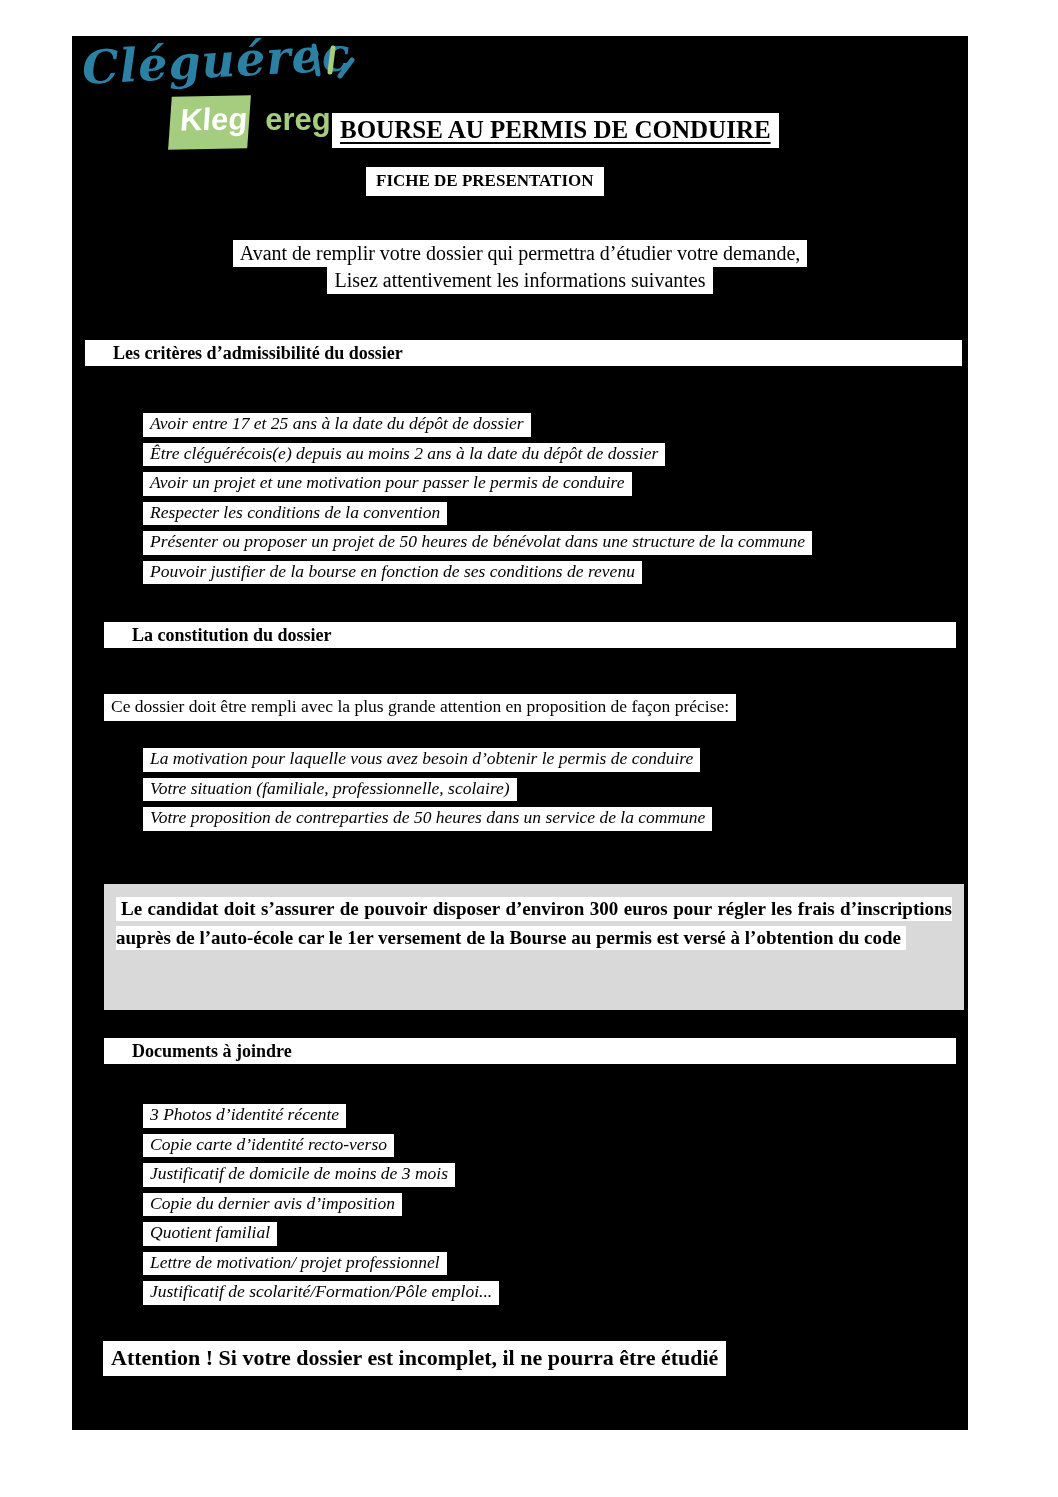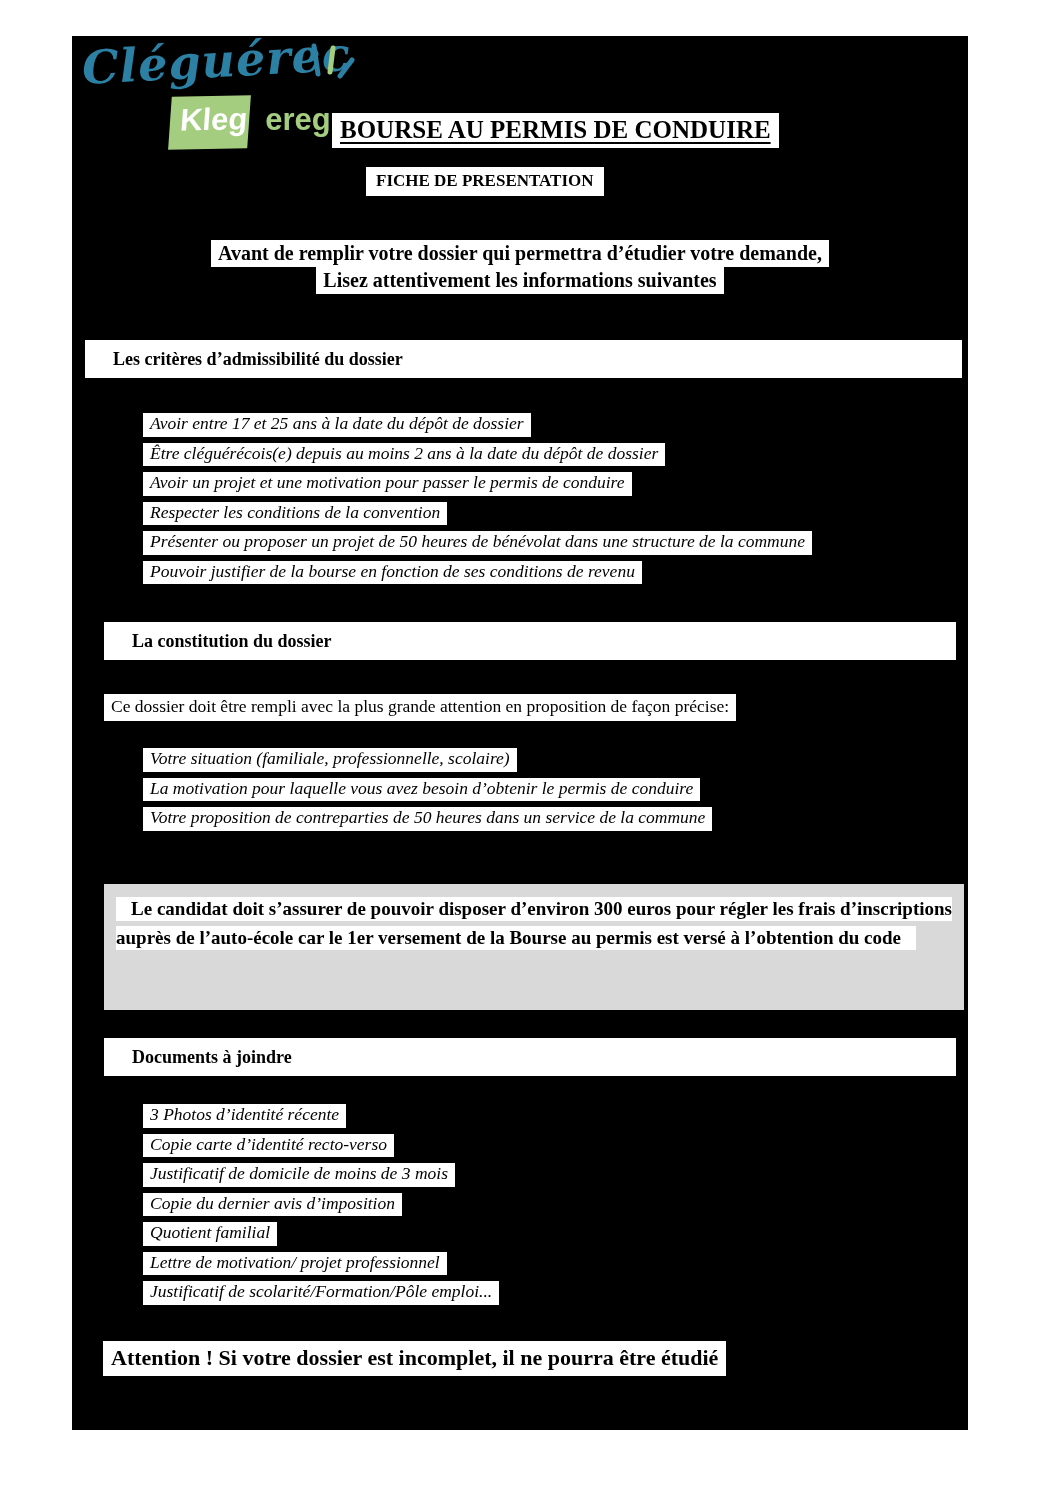--- a/index.html
+++ b/index.html
@@ -55,27 +55,27 @@
     text-decoration-thickness:2px;
     text-underline-offset:4px;
     text-align:center;
   }
   .doc-subtitle{
     left:294px;top:131px;
     font-size:17px;font-weight:bold;white-space:nowrap;
   }
   .doc-subtitle .hl{display:inline-block;padding:4px 10px 5px;}
 
-  .intro{left:0;top:204px;width:896px;text-align:center;font-size:20px;font-weight:bold;line-height:1.0;}
+  .intro{left:0;top:204px;width:896px;text-align:center;font-size:20px;font-weight:normal;line-height:1.0;}
   .intro .line{display:block;}
   .intro .hl{display:inline-block;padding:3px 7px 4px;margin-bottom:0px;}
 
   
   .section-bar{
-    background:var(--highlight);height:38px;
+    background:var(--highlight);height:26px;
     font-size:18px;font-weight:bold;
     display:flex;align-items:center;padding-left:28px;
   }
   .bar-criteria{left:13px;top:304px;width:877px;}
   .bar-constitution{left:32px;top:586px;width:852px;}
   .bar-documents{left:32px;top:996px;width:852px;margin-top:6px;}
 
   
   .list{font-size:17.5px;line-height:1;font-style:italic;}
   .list .list-item{margin-bottom:6px;white-space:nowrap;}
@@ -93,21 +93,21 @@
   .attention-box{
     left:32px;top:848px;width:860px;min-height:126px;
     background:var(--attention-bg);
     padding:10px 12px 12px;
   }
   .attention-label{font-size:19px;font-weight:bold;margin-bottom:3px;}
   .attention-label .hl{display:inline-block;padding:2px 8px 3px;}
   .attention-text{
     font-size:19px;font-weight:bold;text-align:justify;line-height:1.55;
   }
-  .attention-text .hl{padding:1px 15px 2px;}
+  .attention-text .hl{padding:1px 5px 2px;}
 
   
   .footer-warning{
     left:31px;top:1297px;font-size:22px;font-weight:bold;white-space:nowrap;
   }
   .footer-warning .hl{display:inline-block;padding:4px 8px 5px;margin-top:8px;}
 </style>
 </head>
 <body>
 
@@ -150,22 +150,22 @@
     <div class="list-item"><span class="hl">Pouvoir justifier de la bourse en fonction de ses conditions de revenu</span></div>
   </div>
 
   <div class="abs section-bar bar-constitution">
     <span>La constitution du dossier</span>
   </div>
   <div class="abs constitution-intro">
     <span class="hl">Ce dossier doit être rempli avec la plus grande attention en proposition de façon précise:</span>
   </div>
   <div class="abs list list-constitution">
+    <div class="list-item"><span class="hl">La motivation pour laquelle vous avez besoin d’obtenir le permis de conduire</span></div>
     <div class="list-item"><span class="hl">Votre situation (familiale, professionnelle, scolaire)</span></div>
-    <div class="list-item"><span class="hl">La motivation pour laquelle vous avez besoin d’obtenir le permis de conduire</span></div>
     <div class="list-item"><span class="hl">Votre proposition de contreparties de 50 heures dans un service de la commune</span></div>
   </div>
 
   <div class="abs attention-box">
     <div class="attention-text">
       <span class="hl">Le candidat doit s’assurer de pouvoir disposer d’environ 300 euros pour régler les frais d’inscriptions auprès de l’auto-école car le 1er versement de la Bourse au permis est versé à l’obtention du code</span>
     </div>
   </div>
 
   <div class="abs section-bar bar-documents">

